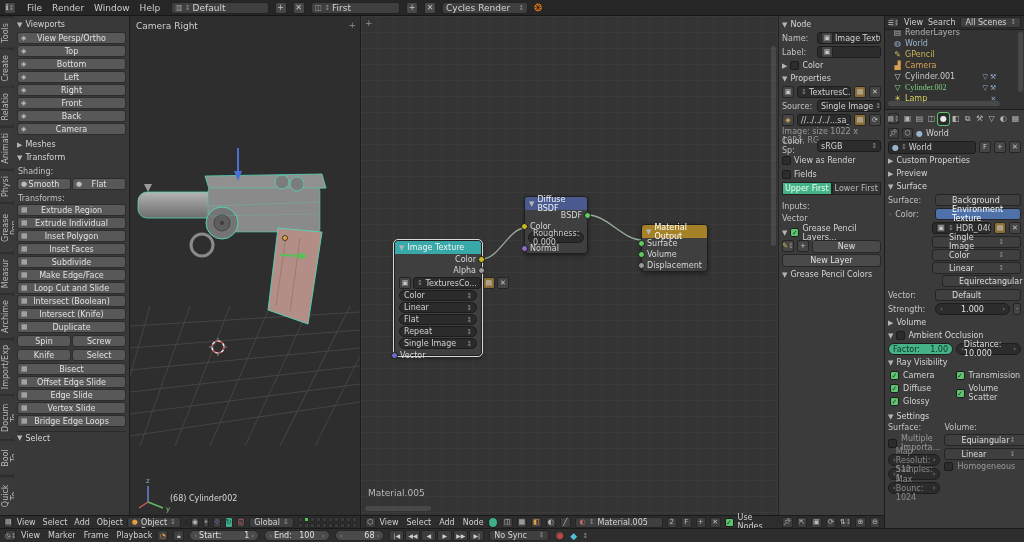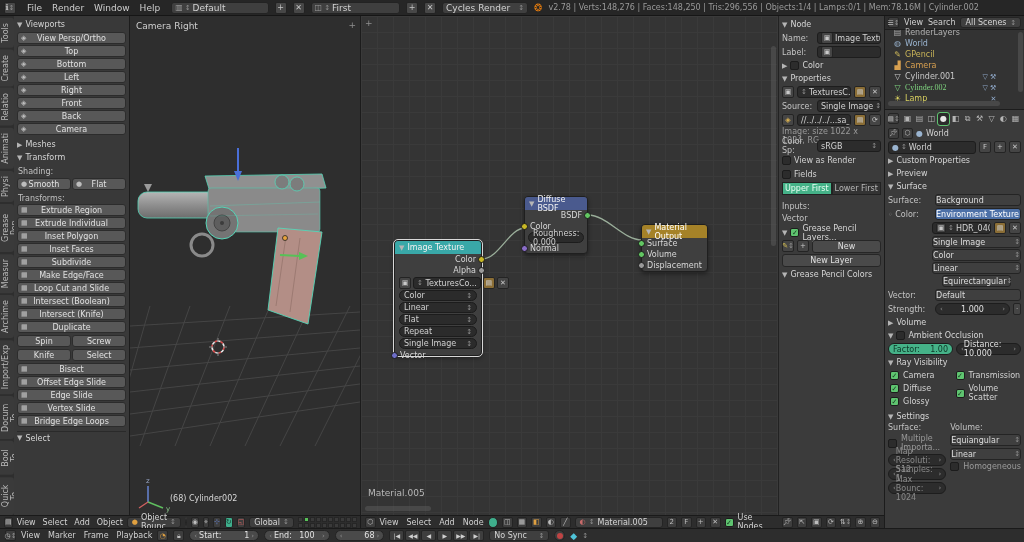--- a/index.html
+++ b/index.html
@@ -36,21 +36,21 @@
   #vp-obj { position:absolute; left:40px; top:478px; color:#d8d8d8; font-size:8px; }
   .corner-plus { position:absolute; color:#8f8f8f; font-size:9px; }
 
   
   .strip { background:#2d2d2d; border-top:1px solid #1a1a1a; display:flex; align-items:center; gap:4px; padding:0 4px; font-size:8px; }
   #v3dheader { left:0; top:515px; width:360px; height:13px; }
   #nodeheader { left:360px; top:515px; width:524px; height:13px; border-left:1px solid #1a1a1a; }
   #timeline { left:0; top:528px; width:1024px; height:14px; background:#2d2d2d; border-top:1px solid #1a1a1a; display:flex; align-items:center; gap:5px; padding:0 5px; font-size:8px; }
   .mini { width:11px; height:11px; background:#3e3e3e; border:1px solid #242424; border-radius:2px; display:flex; align-items:center; justify-content:center; font-size:7px; color:#bdbdbd; }
   .mini.on { background:#3fae8c; color:#103528; }
-  .ddbtn { background:#3f3f3f; border:1px solid #242424; border-radius:3px; height:11px; display:flex; align-items:center; gap:3px; padding:0 4px; color:#d5d5d5; }
+  .ddbtn { background:#3f3f3f; border:1px solid #242424; border-radius:3px; height:11px; display:flex; gap:3px; padding:0 4px; color:#d5d5d5; }
   .numf { background:#4a4a4a; border:1px solid #242424; border-radius:7px; height:11px; display:flex; align-items:center; gap:2px; padding:0 4px; color:#e2e2e2; }
   .layers { display:grid; grid-template-columns:repeat(10,5px); grid-template-rows:5px 5px; gap:1px; }
   .layers i { background:#3a3a3a; border:1px solid #262626; }
   .layers i.on { background:#57c157; }
   .chk { width:9px; height:9px; border-radius:2px; background:#2c2c2c; border:1px solid #1c1c1c; font-size:7px; line-height:8px; text-align:center; color:#15381f; flex:none; }
   .chk.on { background:var(--green-check,#5fc470); }
 
   
   #nodecanvas { left:360px; top:16px; width:418px; height:499px; background:#343434;
     background-image:linear-gradient(#3a3a3a 1px,transparent 1px),linear-gradient(90deg,#3a3a3a 1px,transparent 1px);
@@ -96,21 +96,21 @@
   .oglyph { width:9px; text-align:center; font-size:8px; flex:none; }
   .oextra { color:#8fa8c8; font-size:7px; flex:none; }
 
   
   #props { left:884px; top:110px; width:140px; height:418px; background:#3b3b3b; border-left:1px solid #1c1c1c; font-size:8px; padding:1px 3px; overflow:hidden; }
   #proptabs { display:flex; gap:1px; align-items:center; height:15px; overflow:hidden; }
   .ptab { width:11px; height:12px; display:flex; align-items:center; justify-content:center; font-size:8px; color:#b5b5b5; border-radius:2px; flex:none; }
   .ptab.on { background:#2b2b2b; outline:1px solid var(--green-check,#5fc470); color:#e8e8e8; }
   .prow { display:flex; align-items:center; gap:3px; height:14px; }
   .prow .lab { width:44px; color:#c3c3c3; flex:none; }
-  .pbtn { flex:1; background:#3f3f3f; border:1px solid #242424; border-radius:3px; height:12px; display:flex; align-items:center; padding:0 0; justify-content:space-between; color:#dcdcdc; min-width:0; }
+  .pbtn { flex:1; background:#3f3f3f; border:1px solid #242424; border-radius:3px; height:12px; display:flex; align-items:center; padding:0 16px; justify-content:space-between; color:#dcdcdc; min-width:0; }
   .pbtn.link { background:var(--env-blue,#4d71a8); color:#fff; }
   .slider { flex:1; background:#2c2c2c; border:1px solid #1d1d1d; border-radius:7px; height:12px; display:flex; align-items:center; justify-content:space-between; padding:0 4px; color:#e0e0e0; }
   .slider.green { background:var(--green-slider,#45b288); color:#0d3526; }
   .slider.dis { color:#8a8a8a; }
   .raygrid { display:grid; grid-template-columns:1fr 1fr; row-gap:4px; padding:2px 0 4px 2px; }
   .rayitem { display:flex; align-items:center; gap:4px; }
   .setgrid { display:grid; grid-template-columns:1fr 1fr; column-gap:4px; align-items:start; }
   .colstack > * { margin-bottom:2px; }
 
   
@@ -142,21 +142,20 @@
       <span class="updn">↕</span>
     <span style="min-width:64px">First</span>
   </span>
   <span class="sq">+</span>
   <span class="sq">✕</span>
   <span class="hbtn" style="min-width:86px;justify-content:space-between">
     <span>Cycles Render</span>
       <span class="updn">↕</span>
   </span>
   <span style="color:#e87d0d;font-size:10px">❂</span>
-  <span class="dim tiny">v2.78 | Verts:148,276 | Faces:148,250 | Tris:296,556 | Objects:1/4 | Lamps:0/1 | Mem:78.16M | Cylinder.002</span>
 </div>
 
 <div id="toolshelf" class="ed">
   <div id="tabcol">
       <span class="vtab">Tools</span>
       <span class="vtab">Create</span>
       <span class="vtab">Relatio</span>
       <span class="vtab">Animati</span>
       <span class="vtab">Physi</span>
       <span class="vtab">Grease Pen</span>

